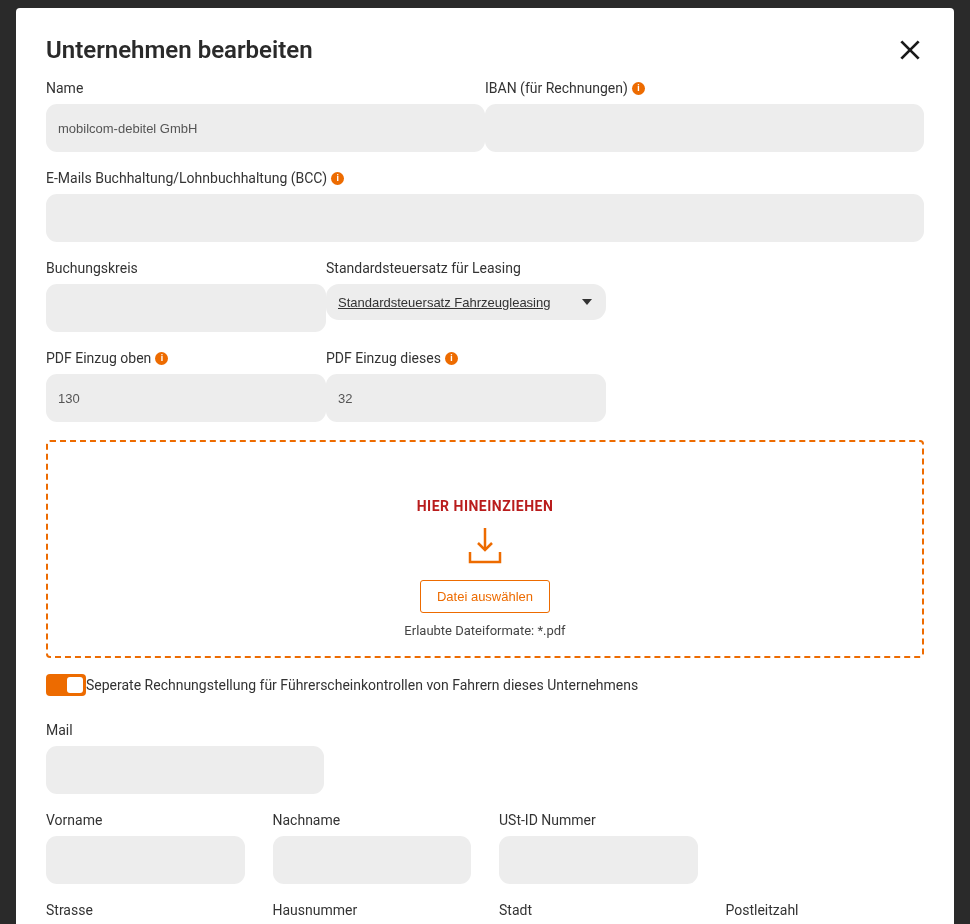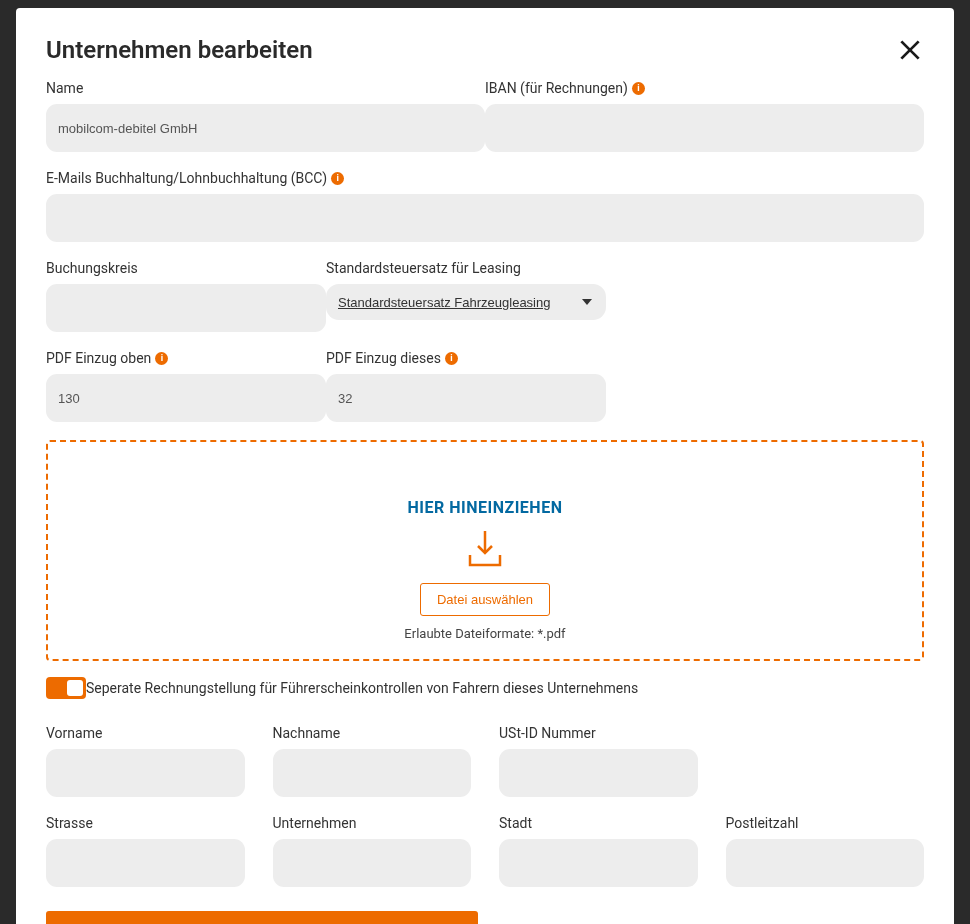--- a/index.html
+++ b/index.html
@@ -134,22 +134,22 @@
       pointer-events: none;
     }
     .dropzone {
       border: 2px dashed #ed6b00;
       border-radius: 4px;
       padding: 56px 20px 18px 20px;
       text-align: center;
       margin-bottom: 16px;
     }
     .dropzone-title {
-      color: #0369a1;
-      font-size: 16px;
+      color: #b91c1c;
+      font-size: 14px;
       font-weight: 700;
       letter-spacing: 0.5px;
       margin-bottom: 10px;
     }
     .dropzone-icon {
       margin: 0 auto 14px auto;
       width: 42px;
       height: 42px;
     }
     .dropzone-icon svg {
@@ -322,20 +322,26 @@
 
   
   <div class="toggle-row">
     <div class="toggle">
       <div class="toggle-knob"></div>
     </div>
     <span class="toggle-label">Seperate Rechnungstellung für Führerscheinkontrollen von Fahrern dieses Unternehmens</span>
   </div>
 
   
+  <div class="form-group mail-group">
+    <div class="label-row">
+      <label class="form-label">Mail</label>
+    </div>
+    <input class="form-input" type="text" value="" style="">
+  </div>
 
   
   <div class="row4">
     <div class="form-group">
       <div class="label-row">
           <label class="form-label">Vorname</label>
         </div>
       <input class="form-input" type="text" value="" style="">
     </div>
     <div class="form-group">
@@ -361,21 +367,21 @@
   
   <div class="row4">
     <div class="form-group">
       <div class="label-row">
           <label class="form-label">Strasse</label>
         </div>
       <input class="form-input" type="text" value="" style="">
     </div>
     <div class="form-group">
       <div class="label-row">
-          <label class="form-label">Unternehmen</label>
+          <label class="form-label">Hausnummer</label>
         </div>
       <input class="form-input" type="text" value="" style="">
     </div>
     <div class="form-group">
       <div class="label-row">
           <label class="form-label">Stadt</label>
         </div>
       <input class="form-input" type="text" value="" style="">
     </div>
     <div class="form-group">

